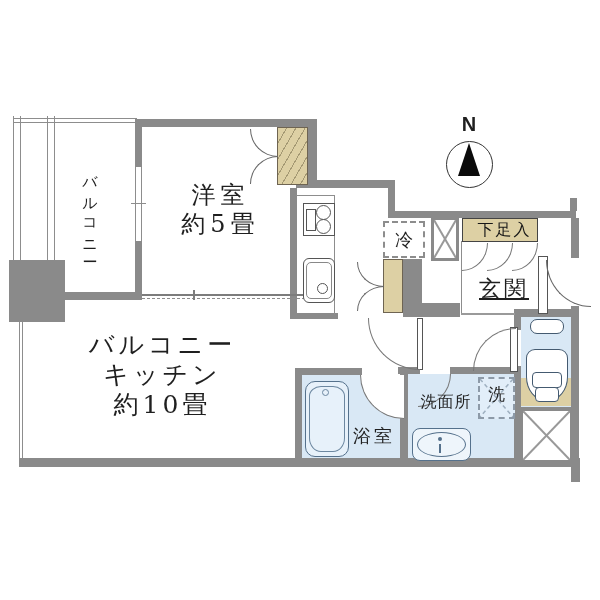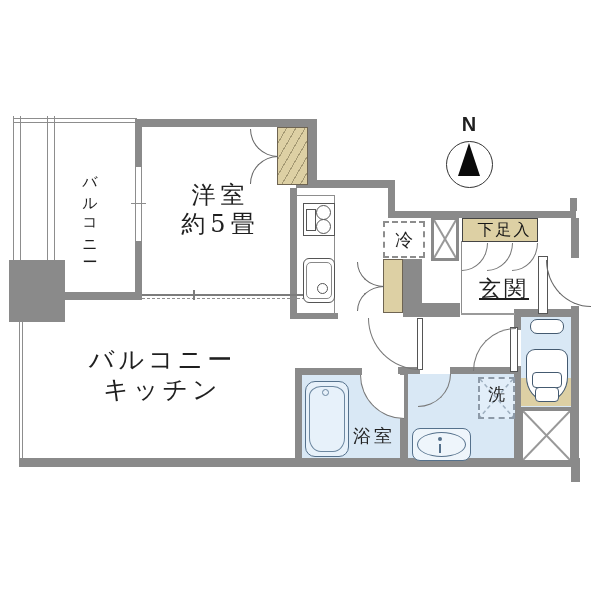--- a/index.html
+++ b/index.html
@@ -154,26 +154,28 @@
   <div class="lbl" style="left:78px;top:158px;width:24px;height:108px;writing-mode:vertical-rl;font-size:15px;letter-spacing:5px;"><span>バルコニー</span></div>
 
   <div class="lbl col" style="left:158px;top:182px;width:125px;height:56px;font-size:24px;letter-spacing:5px;">
     <span>洋室</span>
     <span>約5畳</span>
   </div>
 
   <div class="lbl col" style="left:55px;top:327px;width:215px;height:96px;font-size:25px;letter-spacing:4px;">
     <span>バルコニー</span>
     <span>キッチン</span>
+    <span>約10畳</span>
   </div>
 
 
   <div class="lbl" style="left:383px;top:221px;width:42px;height:37px;font-size:18px;"><span>冷</span></div>
 
   <div class="lbl" style="left:478px;top:277px;width:52px;height:24px;font-size:22px;letter-spacing:3px;text-decoration:underline;"><span>玄関</span></div>
 
 
+  <div class="lbl" style="left:409px;top:392px;width:74px;height:20px;font-size:16px;letter-spacing:1px;"><span>洗面所</span></div>
 
   <div class="lbl" style="left:480px;top:383px;width:33px;height:22px;font-size:17px;"><span>洗</span></div>
 
   <div class="lbl" style="left:346px;top:426px;width:56px;height:20px;font-size:18px;letter-spacing:3px;"><span>浴室</span></div>
 
 </div>
 
 </body></html>

